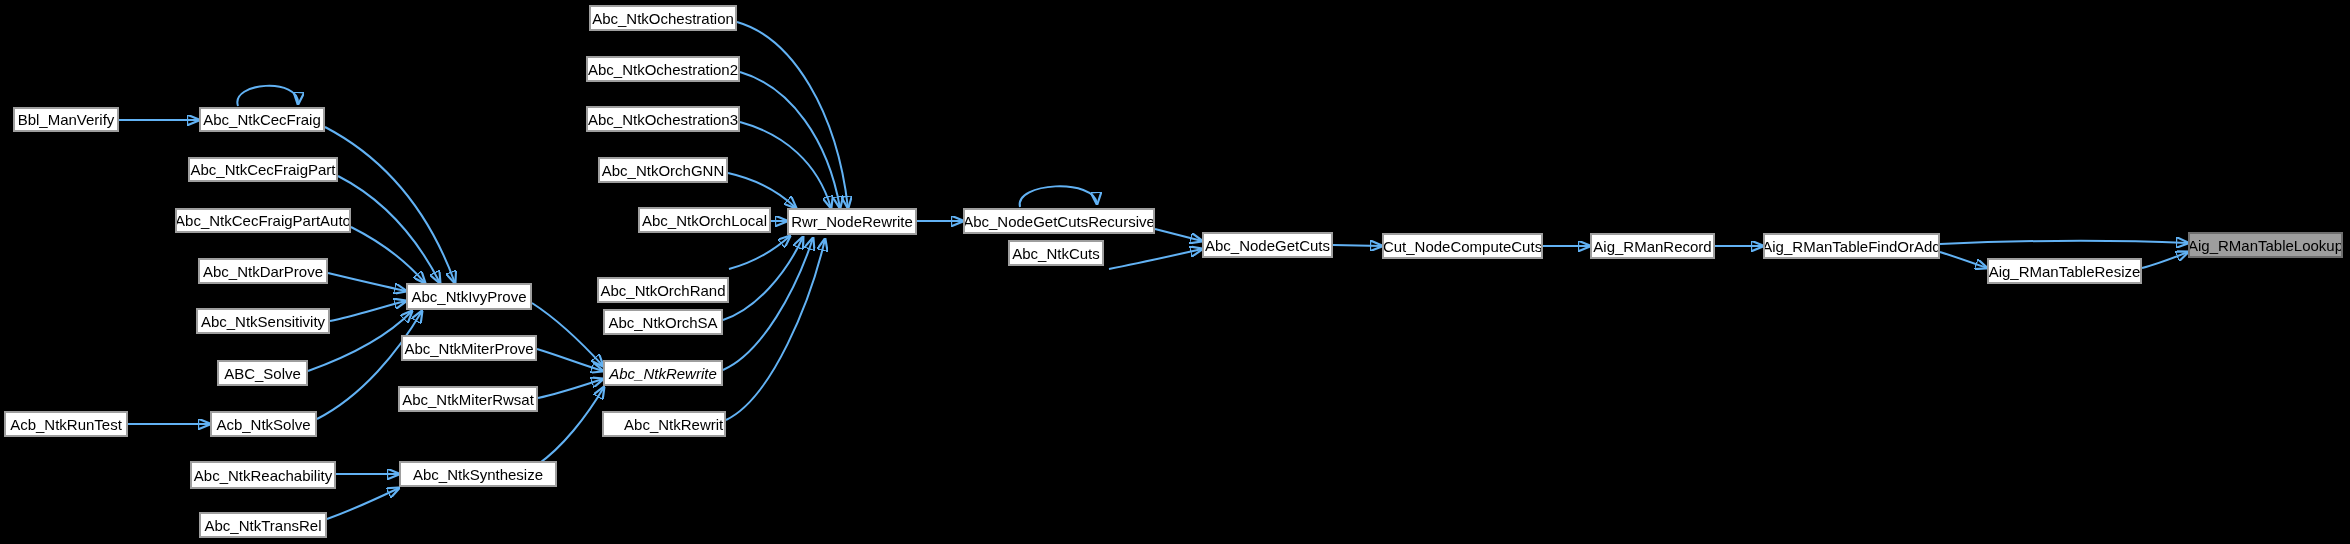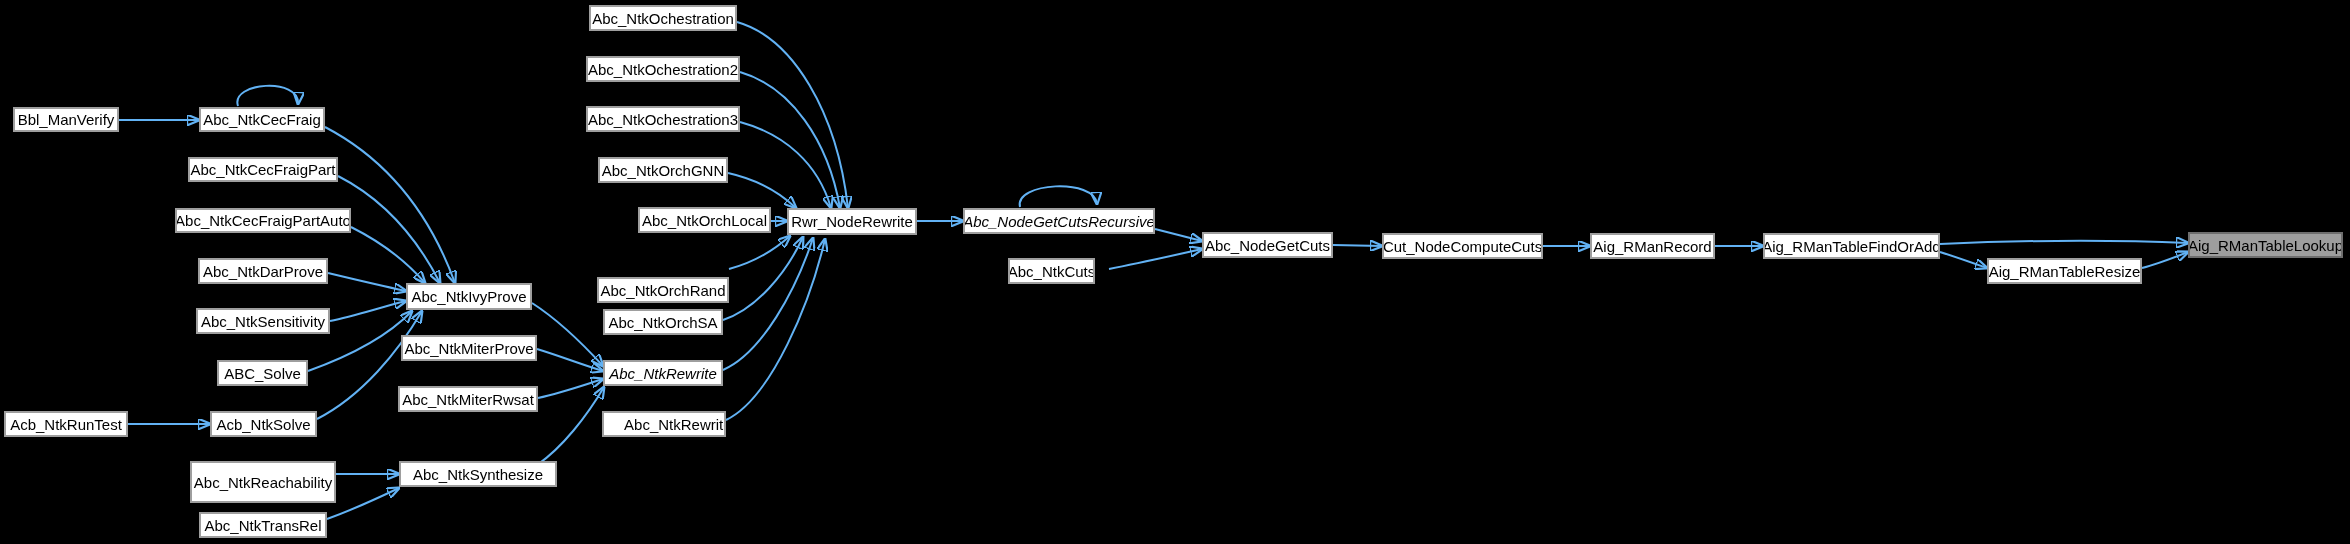--- a/index.html
+++ b/index.html
@@ -101,38 +101,38 @@
   <div>
       <div class="graph-node" style="left: 13px; top: 107px; width: 106px; height: 25px;">Bbl_ManVerify</div>
       <div class="graph-node" style="left: 199px; top: 107px; width: 126px; height: 25px;">Abc_NtkCecFraig</div>
       <div class="graph-node" style="left: 188px; top: 157px; width: 150px; height: 25px;">Abc_NtkCecFraigPart</div>
       <div class="graph-node" style="left: 175px; top: 208px; width: 176px; height: 25px;">Abc_NtkCecFraigPartAuto</div>
       <div class="graph-node" style="left: 198px; top: 258px; width: 130px; height: 26px;">Abc_NtkDarProve</div>
       <div class="graph-node" style="left: 196px; top: 308px; width: 134px; height: 26px;">Abc_NtkSensitivity</div>
       <div class="graph-node" style="left: 217px; top: 360px; width: 91px; height: 26px;">ABC_Solve</div>
       <div class="graph-node" style="left: 4px; top: 411px; width: 124px; height: 26px;">Acb_NtkRunTest</div>
       <div class="graph-node" style="left: 210px; top: 411px; width: 107px; height: 26px;">Acb_NtkSolve</div>
-      <div class="graph-node" style="left: 190px; top: 461px; width: 146px; height: 42px;">Abc_NtkReachability</div>
+      <div class="graph-node" style="left: 190px; top: 461px; width: 146px; height: 28px;">Abc_NtkReachability</div>
       <div class="graph-node" style="left: 199px; top: 512px; width: 128px; height: 26px;">Abc_NtkTransRel</div>
       <div class="graph-node" style="left: 406px; top: 283px; width: 126px; height: 27px;">Abc_NtkIvyProve</div>
       <div class="graph-node" style="left: 401px; top: 335px; width: 136px; height: 26px;">Abc_NtkMiterProve</div>
       <div class="graph-node" style="left: 398px; top: 386px; width: 140px; height: 26px;">Abc_NtkMiterRwsat</div>
       <div class="graph-node" style="left: 399px; top: 461px; width: 158px; height: 26px;">Abc_NtkSynthesize</div>
       <div class="graph-node" style="left: 589px; top: 5px; width: 148px; height: 26px;">Abc_NtkOchestration</div>
       <div class="graph-node" style="left: 586px; top: 56px; width: 154px; height: 26px;">Abc_NtkOchestration2</div>
       <div class="graph-node" style="left: 586px; top: 106px; width: 154px; height: 26px;">Abc_NtkOchestration3</div>
       <div class="graph-node" style="left: 598px; top: 157px; width: 130px; height: 26px;">Abc_NtkOrchGNN</div>
       <div class="graph-node" style="left: 596px; top: 207px; width: 133px; height: 26px; margin-left: 42px;">Abc_NtkOrchLocal</div>
       <div class="graph-node" style="left: 597px; top: 258px; width: 132px; height: 26px; margin-top: 19px;">Abc_NtkOrchRand</div>
       <div class="graph-node" style="left: 603px; top: 309px; width: 120px; height: 26px;">Abc_NtkOrchSA</div>
       <div class="graph-node" style="left: 603px; top: 360px; width: 120px; height: 26px; font-style: italic;">Abc_NtkRewrite</div>
       <div class="graph-node" style="left: 602px; top: 411px; width: 124px; height: 26px; padding-left: 36px;">Abc_NtkRewrite3</div>
       <div class="graph-node" style="left: 787px; top: 208px; width: 130px; height: 27px;">Rwr_NodeRewrite</div>
-      <div class="graph-node" style="left: 963px; top: 208px; width: 192px; height: 26px; font-style: italic;">Abc_NodeGetCutsRecursive</div>
-      <div class="graph-node" style="left: 1008px; top: 258px; width: 87px; height: 26px; text-align: center;">Abc_NtkCuts</div>
+      <div class="graph-node" style="left: 963px; top: 208px; width: 192px; height: 26px;">Abc_NodeGetCutsRecursive</div>
+      <div class="graph-node" style="left: 1008px; top: 240px; width: 96px; height: 26px; text-align: center;">Abc_NtkCuts</div>
       <div class="graph-node" style="left: 1202px; top: 232px; width: 131px; height: 26px;">Abc_NodeGetCuts</div>
       <div class="graph-node" style="left: 1382px; top: 233px; width: 161px; height: 26px; text-align: right;">Cut_NodeComputeCuts</div>
       <div class="graph-node" style="left: 1590px; top: 233px; width: 125px; height: 26px;">Aig_RManRecord</div>
       <div class="graph-node" style="left: 1763px; top: 233px; width: 177px; height: 26px;">Aig_RManTableFindOrAdd</div>
       <div class="graph-node" style="left: 1987px; top: 258px; width: 155px; height: 26px;">Aig_RManTableResize</div>
       <div class="graph-node highlighted" style="left: 2188px; top: 232px; width: 155px; height: 26px;">Aig_RManTableLookup</div>
     </div>
 </div>
 
 </body></html>

